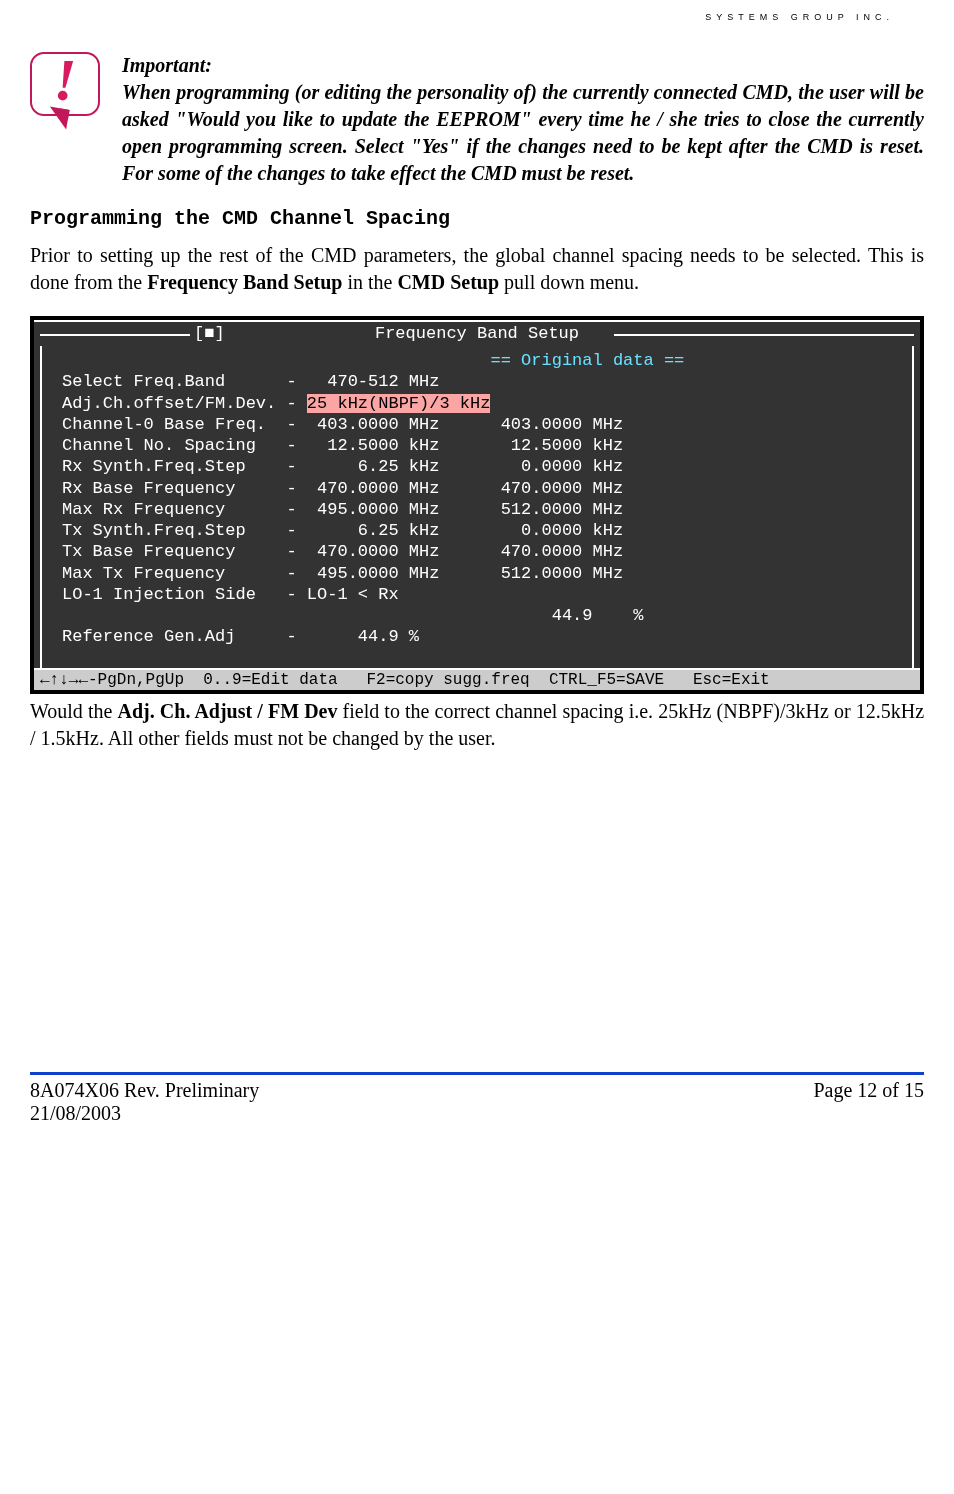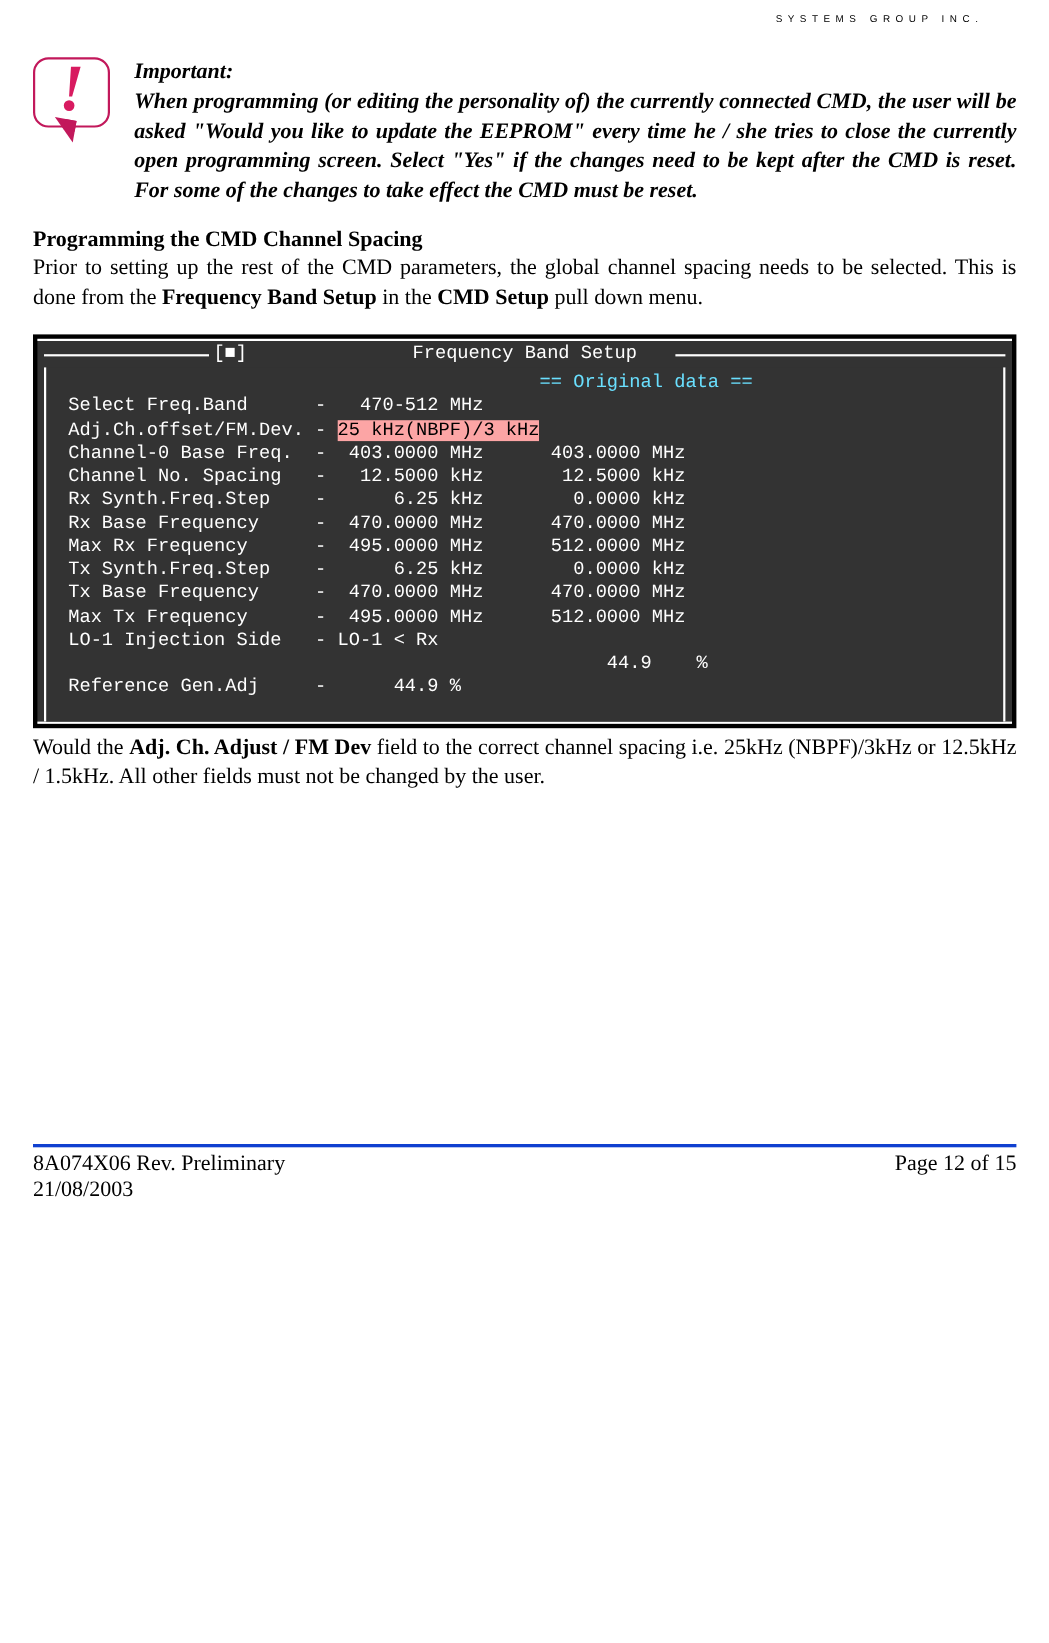--- a/index.html
+++ b/index.html
@@ -81,25 +81,25 @@
     font-style:italic;
     color:#d81b60;
   }
   .important-text {
     font-style: italic;
     font-weight: bold;
     text-align: justify;
     line-height: 1.35;
   }
   .section-heading {
-    font-family: Liberation Serif, serif;
+    font-family: Liberation Mono, monospace;
     font-weight: bold;
     font-size: 20px;
     margin-top: 10px;
-    margin-bottom: 0;
+    margin-bottom: 12px;
   }
   .body-text {
     text-align: justify;
     line-height: 1.35;
     margin-bottom: 8px;
   }
   .body-text .b { font-weight: bold; }
   .terminal-wrapper{
     margin: 20px 0 4px 0;
     background:#000;
@@ -208,20 +208,21 @@
 Rx Base Frequency     -  470.0000 MHz      470.0000 MHz
 Max Rx Frequency      -  495.0000 MHz      512.0000 MHz
 Tx Synth.Freq.Step    -      6.25 kHz        0.0000 kHz
 Tx Base Frequency     -  470.0000 MHz      470.0000 MHz
 Max Tx Frequency      -  495.0000 MHz      512.0000 MHz
 LO-1 Injection Side   - LO-1 &lt; Rx
                                                 44.9    %
 Reference Gen.Adj     -      44.9 %  
 </div>
   </div>
+  <div class="term-footer">←↑↓→←-PgDn,PgUp  0..9=Edit data   F2=copy sugg.freq  CTRL_F5=SAVE   Esc=Exit</div>
 </div>
 
 <p class="body-text">
   <span>Would the </span><span class="b">Adj. Ch. Adjust / FM Dev</span><span> field to the correct channel spacing i.e. 25kHz (NBPF)/3kHz or 12.5kHz / 1.5kHz. All other fields must not be changed by the user.</span>
 </p>
 
 <hr class="page-rule">
 <div class="page-footer">
   <div>
     <div>8A074X06 Rev. Preliminary</div>

